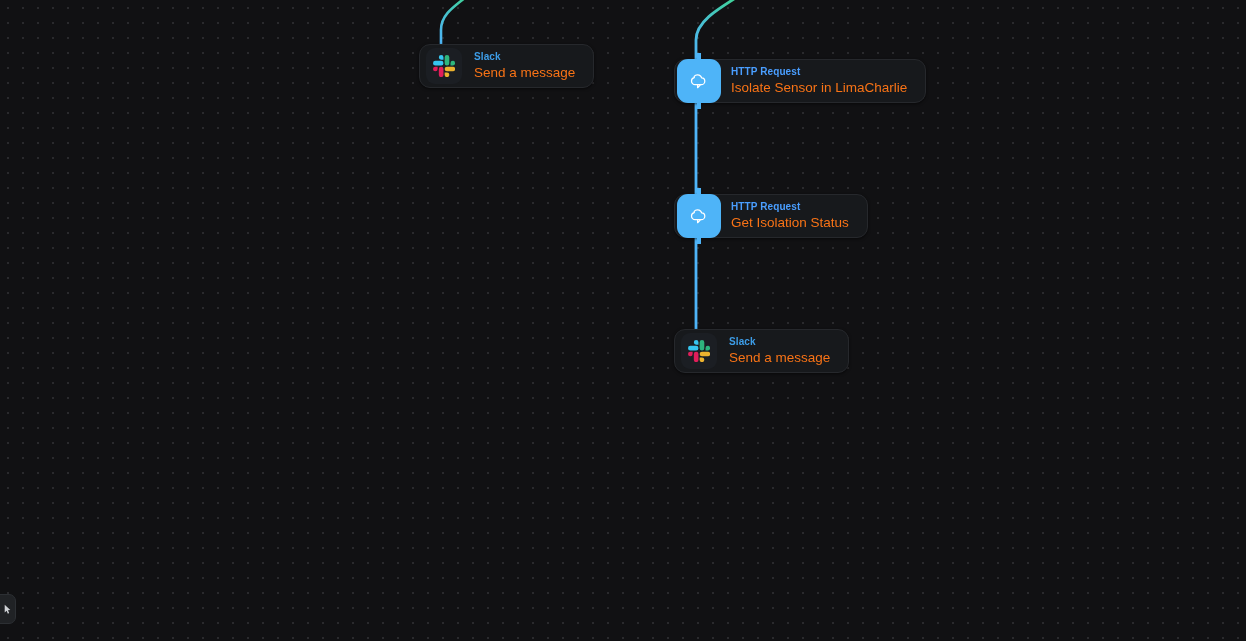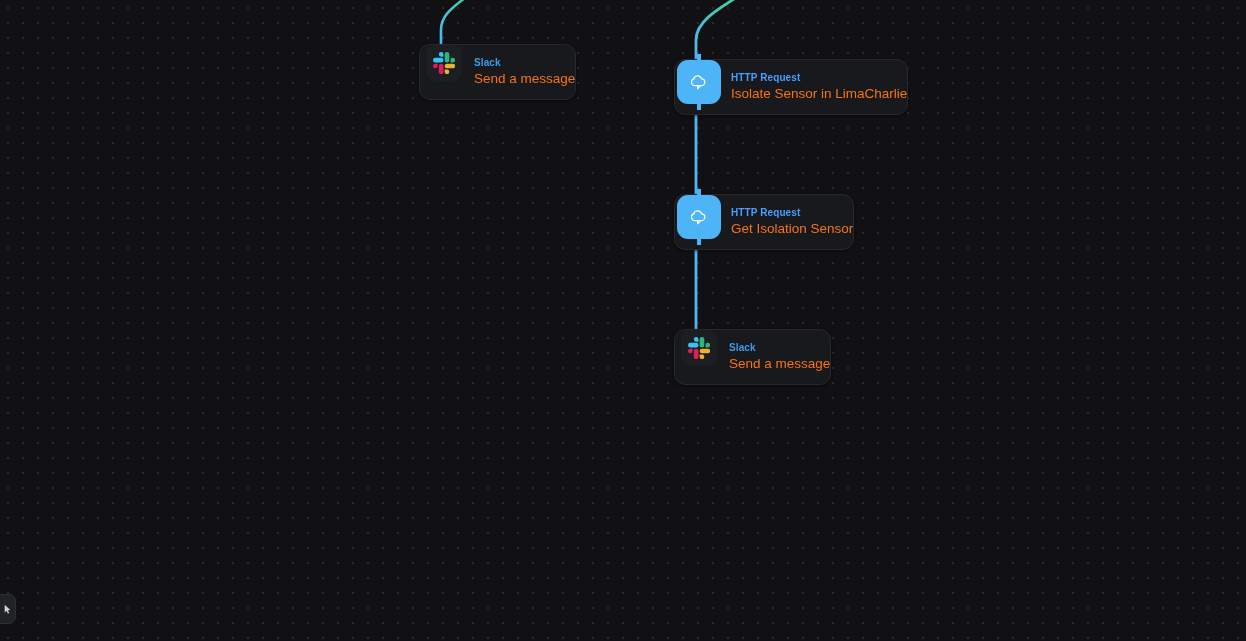--- a/index.html
+++ b/index.html
@@ -32,25 +32,27 @@
     top: 0;
     width: 1246px;
     height: 641px;
     pointer-events: none;
   }
 
   
   .node {
     position: absolute;
     display: flex;
+    align-items: center;
     background: #17191c;
     border: 1px solid #26282c;
     border-radius: 11px;
     box-sizing: border-box;
-    height: 56px;
+    height: 44px;
+    padding-right: 18px;
     box-shadow: 0 1px 3px rgba(0,0,0,0.55);
   }
 
   
   .tile {
     width: 36px;
     height: 36px;
     min-width: 36px;
     border-radius: 9px;
     margin-left: 6px;
@@ -212,21 +214,21 @@
     <div class="tile tile-http">
       <span class="stub stub-top"></span>
       <span class="stub stub-bot"></span>
       <svg width="24" height="24" viewBox="0 0 24 24" xmlns="http://www.w3.org/2000/svg">
         <path d="M7.2 7.3c1.6-1.9 4.6-2 6.3-0.3 0.5 0.5 0.9 1.1 1.1 1.8 1.8 0.1 3.2 1.6 3.2 3.4 0 1.9-1.6 3.5-3.5 3.5H8.1c-2 0-3.6-1.6-3.6-3.6 0-1.7 1.2-3.2 2.8-3.5z" fill="none" stroke="#ffffff" stroke-width="1.25" stroke-linejoin="round"></path>
         <path d="M10.6 16.2v2.5l2.4-2.5" fill="none" stroke="#ffffff" stroke-width="1.25" stroke-linejoin="round" stroke-linecap="round"></path>
       </svg>
     </div>
     <div class="labels">
       <span class="node-type type-http">HTTP Request</span>
-      <span class="node-title">Get Isolation Sensor</span>
+      <span class="node-title">Get Isolation Status</span>
     </div>
   </div>
 
   <div class="node" id="node-slack-right">
     <div class="tile tile-slack">
       <svg width="22" height="22" viewBox="0 0 122 122" xmlns="http://www.w3.org/2000/svg">
         <g>
           <path d="M25.8 77.6a12.9 12.9 0 1 1-12.9-12.9h12.9z" fill="#e01e5a"></path>
           <path d="M32.3 77.6a12.9 12.9 0 0 1 25.8 0v32.3a12.9 12.9 0 0 1-25.8 0z" fill="#e01e5a"></path>
           <path d="M45.2 25.8a12.9 12.9 0 1 1 12.9-12.9v12.9z" fill="#36c5f0"></path>

